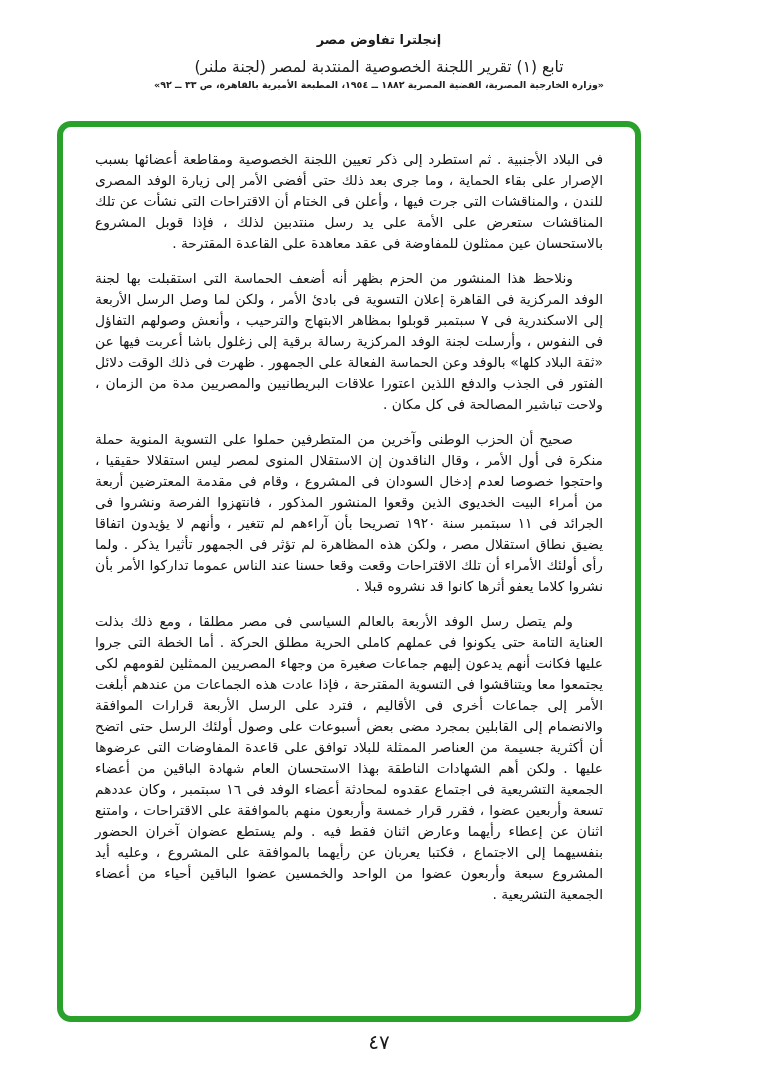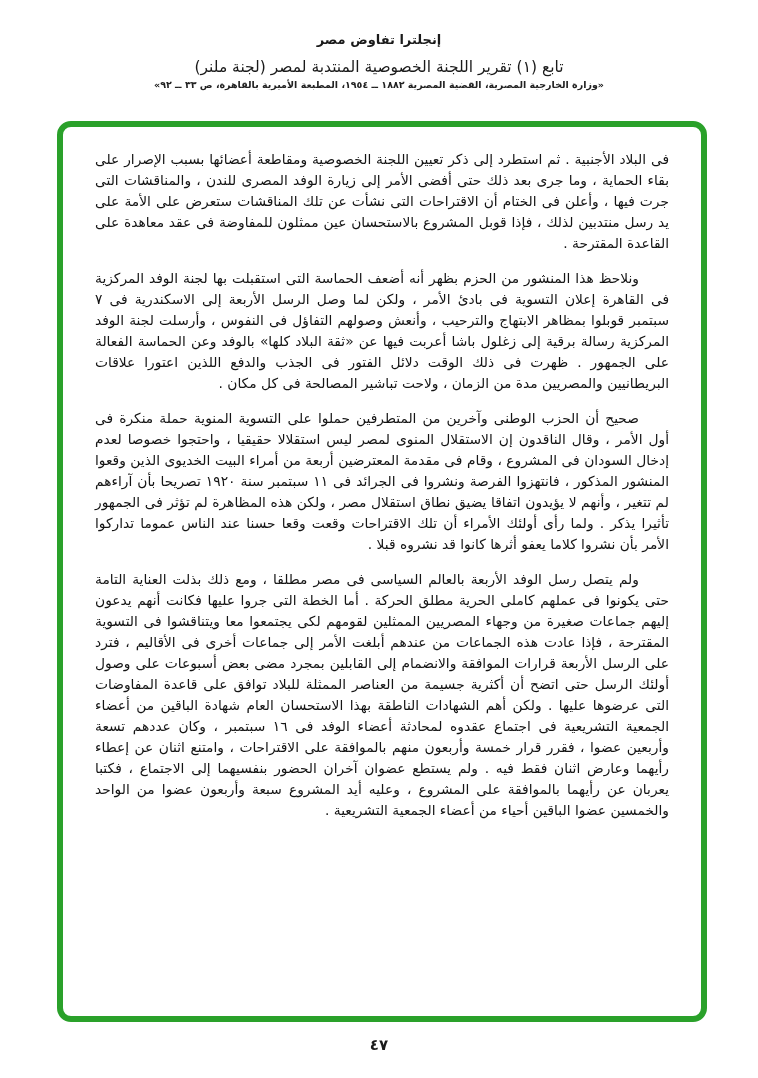--- a/index.html
+++ b/index.html
@@ -33,21 +33,21 @@
     font-size: 9.5px;
     font-weight: bold;
     margin-top: 3px;
     color: #222;
   }
 
   .frame {
     position: absolute;
     left: 57px;
     top: 121px;
-    width: 650px;
+    width: 584px;
     height: 901px;
     box-sizing: border-box;
     border: 6px solid var(--border-green, #2aa12a);
     border-radius: 14px;
     padding: 22px 32px 14px 32px;
     overflow: hidden;
     background: #ffffff;
   }
   .body-text {
     direction: rtl;
@@ -62,22 +62,22 @@
   }
   .body-text p.first { text-indent: 0; }
   .body-text p:last-child { margin-bottom: 16px; }
 
   .page-number {
     position: absolute;
     left: 0;
     bottom: 24px;
     width: 100%;
     text-align: center;
-    font-size: 15px;
-    font-weight: bold;
+    font-size: 20px;
+    font-weight: normal;
     direction: rtl;
   }
 </style>
 </head>
 <body>
 
 <div class="page">
 
   <div class="header">
     <div class="title">إنجلترا تفاوض مصر</div>

